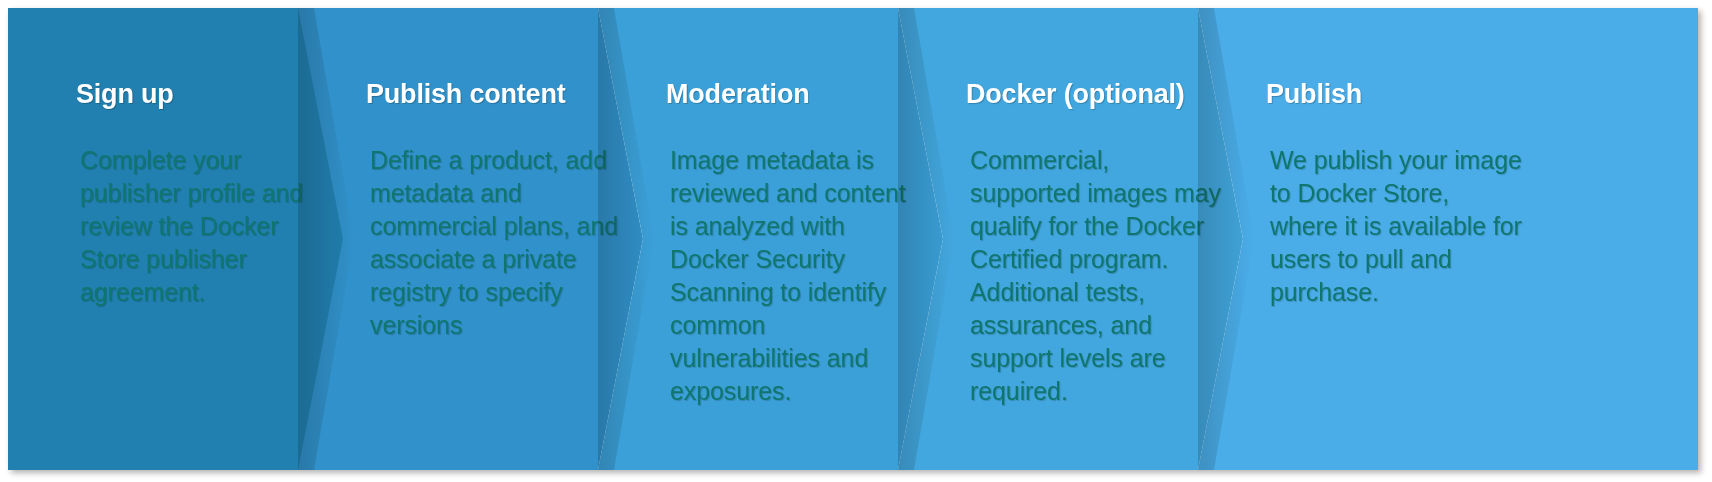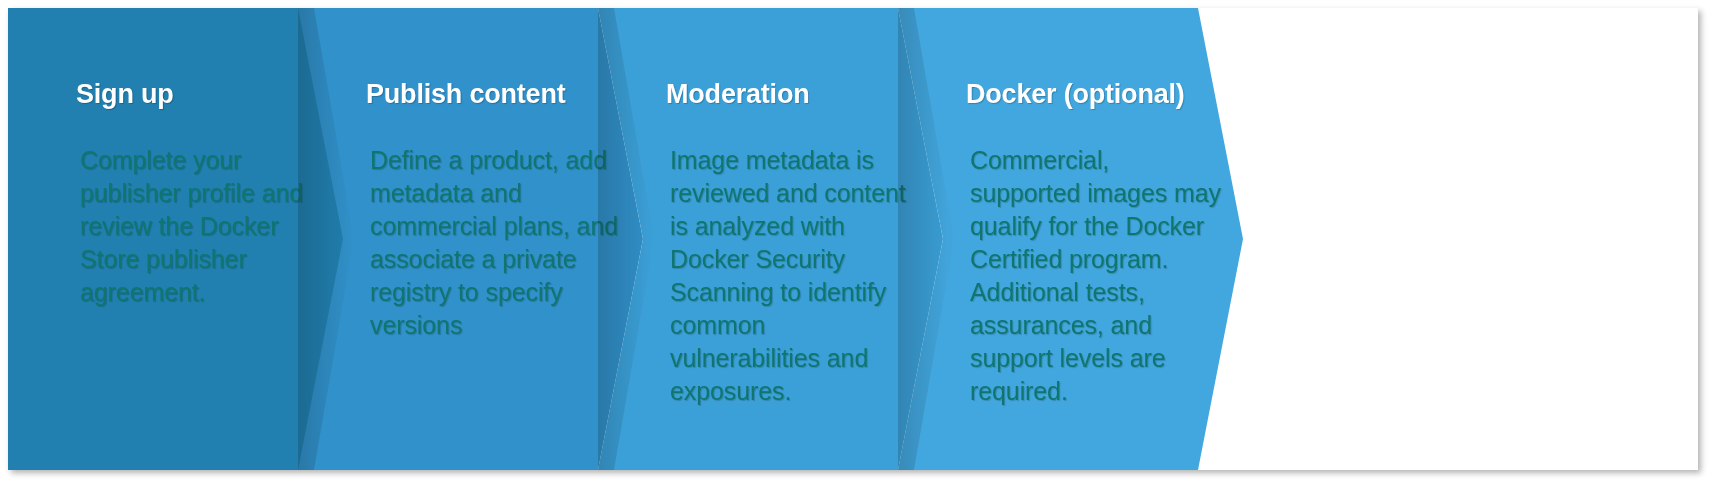--- a/index.html
+++ b/index.html
@@ -153,16 +153,24 @@
 
       <div class="chevron" style="left:890px; width:345px;">
         <div class="shape" style="background:#42a7de;"></div>
         <div class="seam"></div>
         <div class="content">
           <div class="step-title">Docker (optional)</div>
           <div class="step-body">Commercial, supported images may qualify for the Docker Certified program.  Additional tests, assurances, and support levels are required.</div>
         </div>
       </div>
 
+      <div class="chevron last" style="left:1190px; width:500px;">
+        <div class="shape" style="background:#4aade8;"></div>
+        <div class="seam"></div>
+        <div class="content">
+          <div class="step-title">Publish</div>
+          <div class="step-body">We publish your image to Docker Store, where it is available for users to pull and purchase.</div>
+        </div>
+      </div>
 
     </div>
   </div>
 </div>
 
 </body></html>

